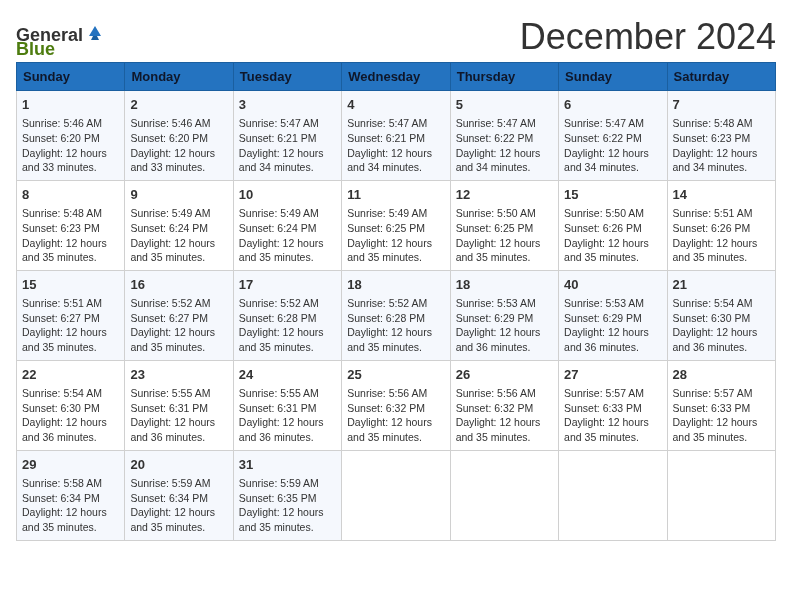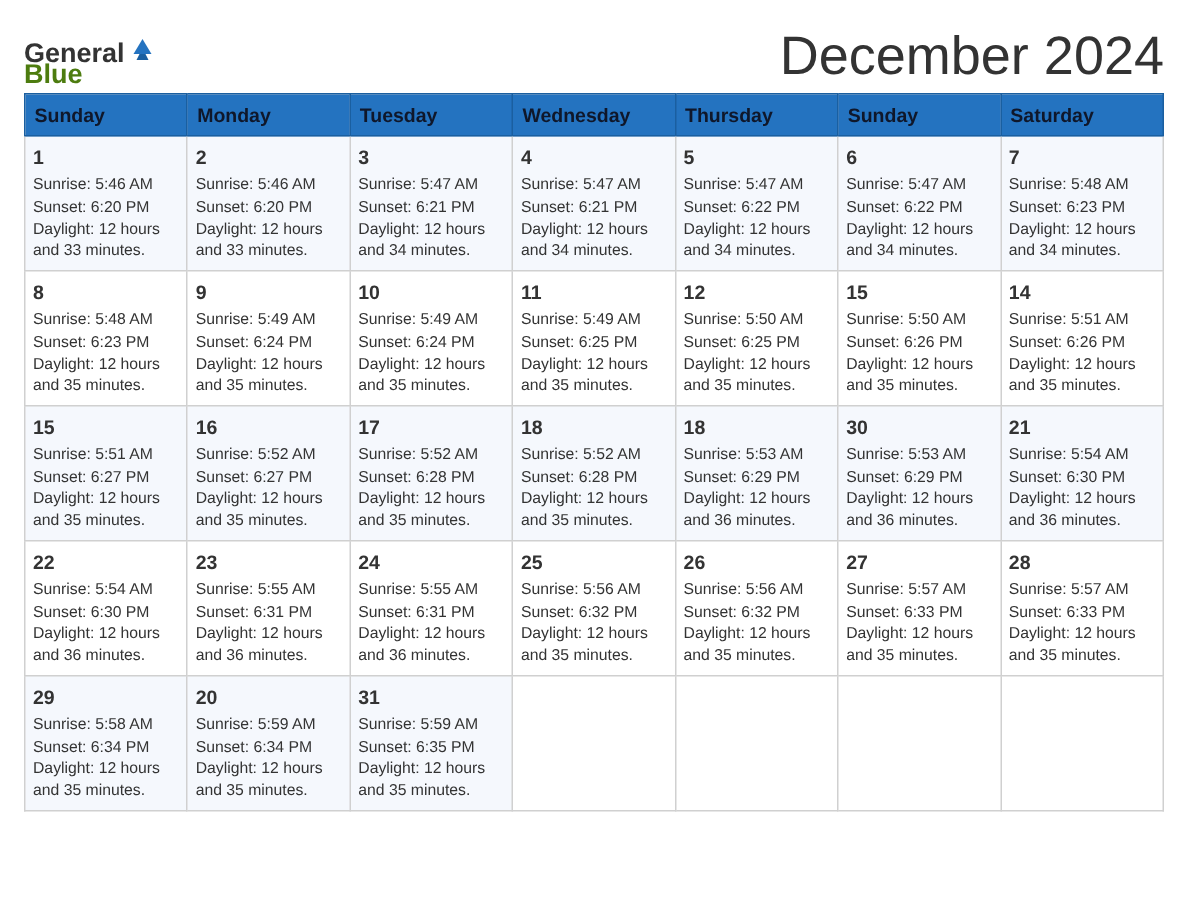--- a/index.html
+++ b/index.html
@@ -251,21 +251,21 @@
 and 35 minutes.</div>
           </td>
           <td>
             <span class="day-number">18</span>
             <div class="day-info" style="white-space: pre-line;">Sunrise: 5:53 AM
 Sunset: 6:29 PM
 Daylight: 12 hours
 and 36 minutes.</div>
           </td>
           <td>
-            <span class="day-number">30</span>
+            <span class="day-number">40</span>
             <div class="day-info" style="white-space: pre-line;">Sunrise: 5:53 AM
 Sunset: 6:29 PM
 Daylight: 12 hours
 and 36 minutes.</div>
           </td>
           <td>
             <span class="day-number">21</span>
             <div class="day-info" style="white-space: pre-line;">Sunrise: 5:54 AM
 Sunset: 6:30 PM
 Daylight: 12 hours

